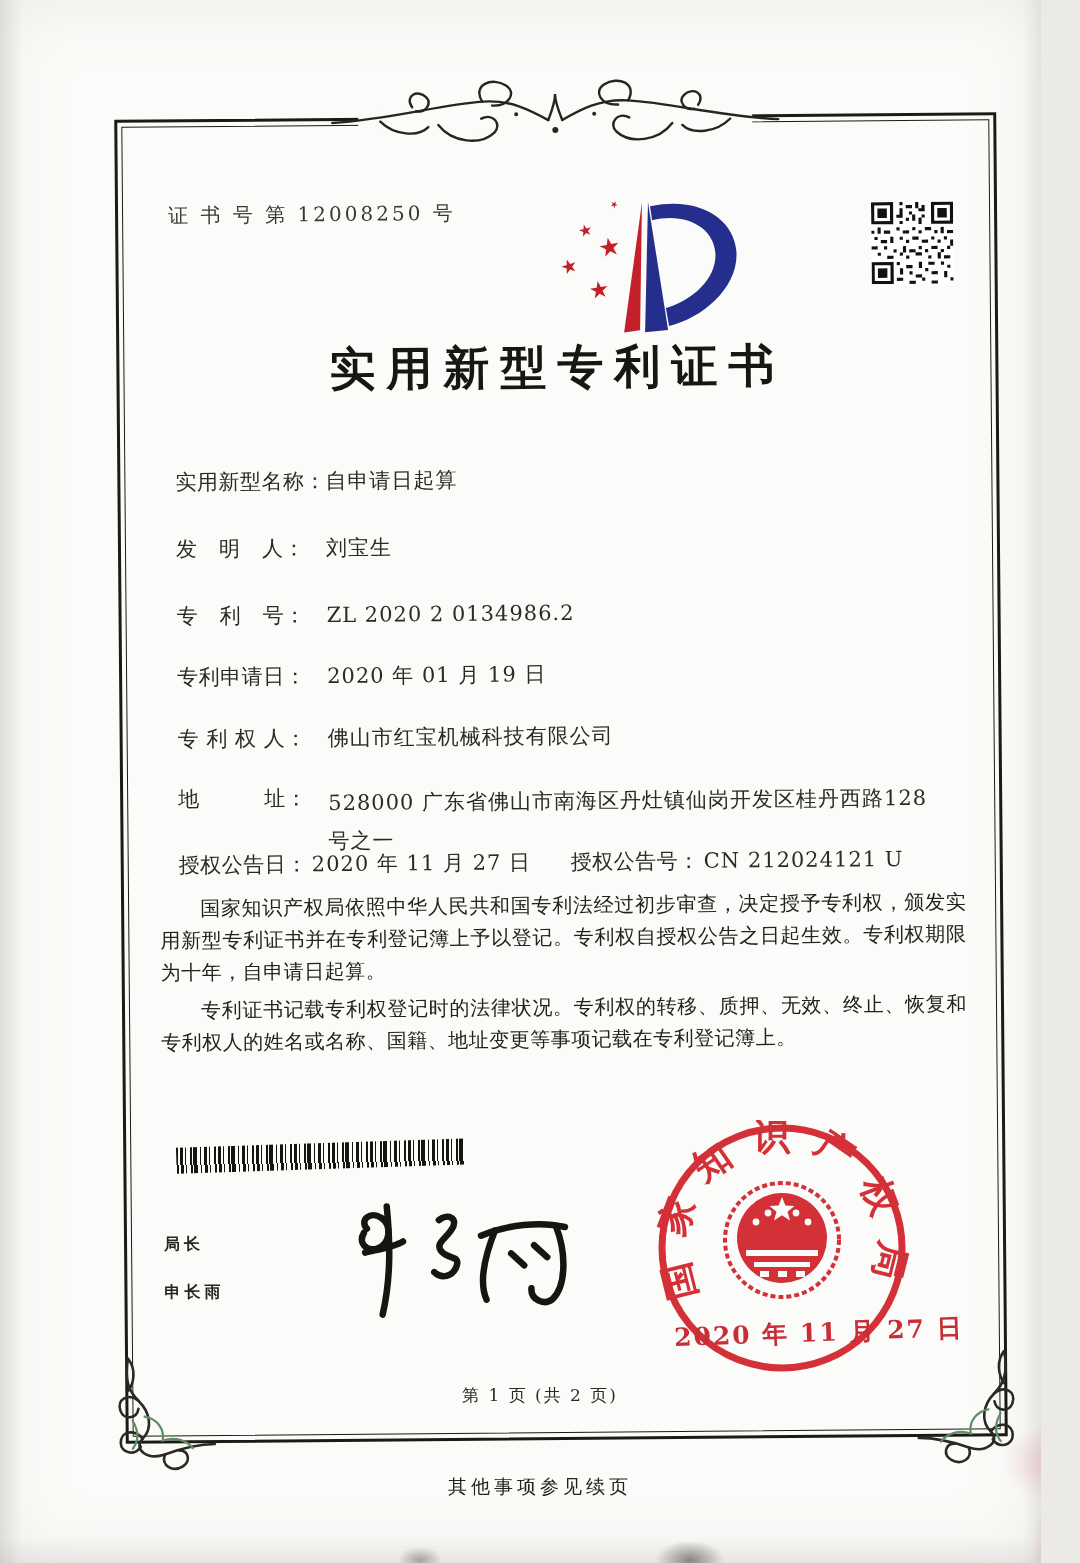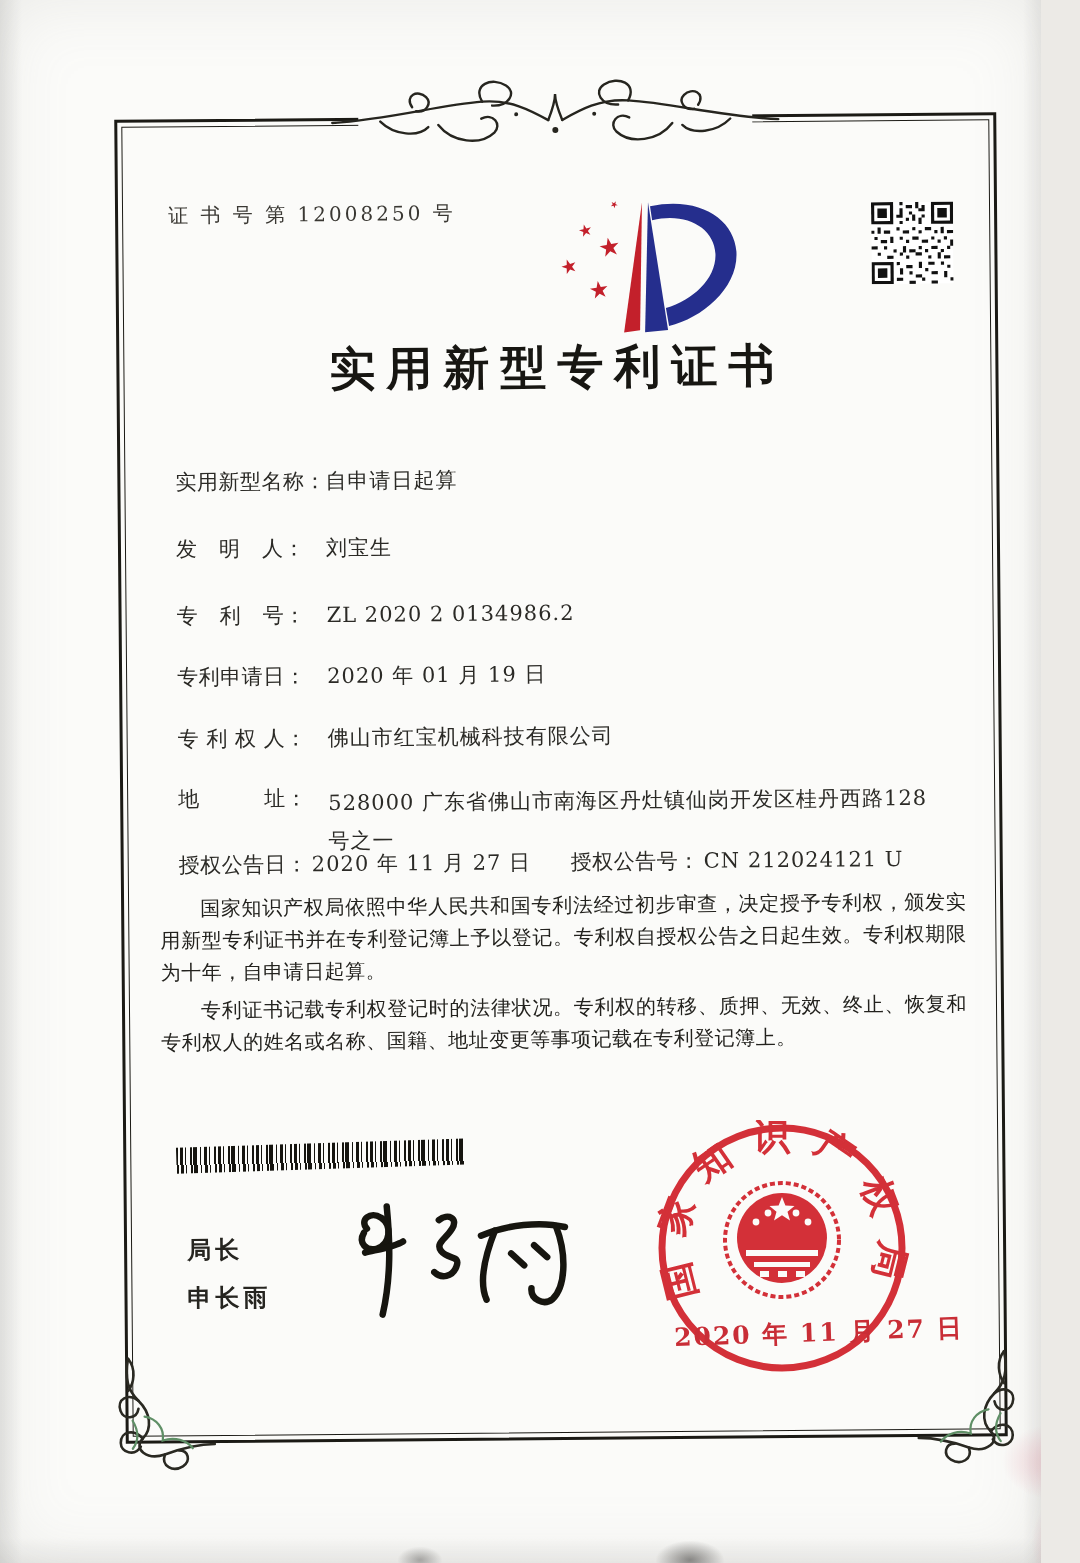--- a/index.html
+++ b/index.html
@@ -54,21 +54,21 @@
       #15140f 0 2px, transparent 2px 4px,
       #15140f 4px 7px, transparent 7px 9px,
       #15140f 9px 10px, transparent 10px 14px,
       #15140f 14px 16px, transparent 16px 17px,
       #15140f 17px 21px, transparent 21px 24px,
       #15140f 24px 25px, transparent 25px 28px,
       #15140f 28px 31px, transparent 31px 33px,
       #15140f 33px 34px, transparent 34px 38px);
   }
 
-  .director { left:60px; font-size:24px; font-weight:bold; color:#262520; letter-spacing:4px; }
+  .director { left:37px; font-size:16px; font-weight:bold; color:#262520; letter-spacing:4px; }
   .dir-title { top:1112px; }
   .dir-name  { top:1160px; }
   .signature { left:208px; top:1078px; width:252px; height:122px; }
 
   .seal { position:absolute; left:648px; top:1120px; width:268px; height:268px;
           mix-blend-mode:multiply; opacity:.94; }
   .seal-date { position:absolute; left:26px; top:196px; font-size:25px; font-weight:bold;
                color:#c9202a; letter-spacing:2px; white-space:nowrap; transform:rotate(-2deg); }
 
   .page-info { position:absolute; left:0; width:1080px; top:1384px; text-align:center;
@@ -240,13 +240,15 @@
         <rect x="98" y="130" width="72" height="6" fill="#fff"></rect>
         <rect x="106" y="142" width="56" height="5" fill="#fff"></rect>
         <rect x="112" y="151" width="9" height="6" fill="#fff"></rect>
         <rect x="130" y="151" width="9" height="6" fill="#fff"></rect>
         <rect x="148" y="151" width="9" height="6" fill="#fff"></rect>
       </g>
     </svg>
     <div class="seal-date">2020 年 11 月 27 日</div>
   </div>
 
+  <div class="page-info">第 1 页 (共 2 页)</div>
+  <div class="footer-note">其他事项参见续页</div>
 </div>
 
 </body></html>

